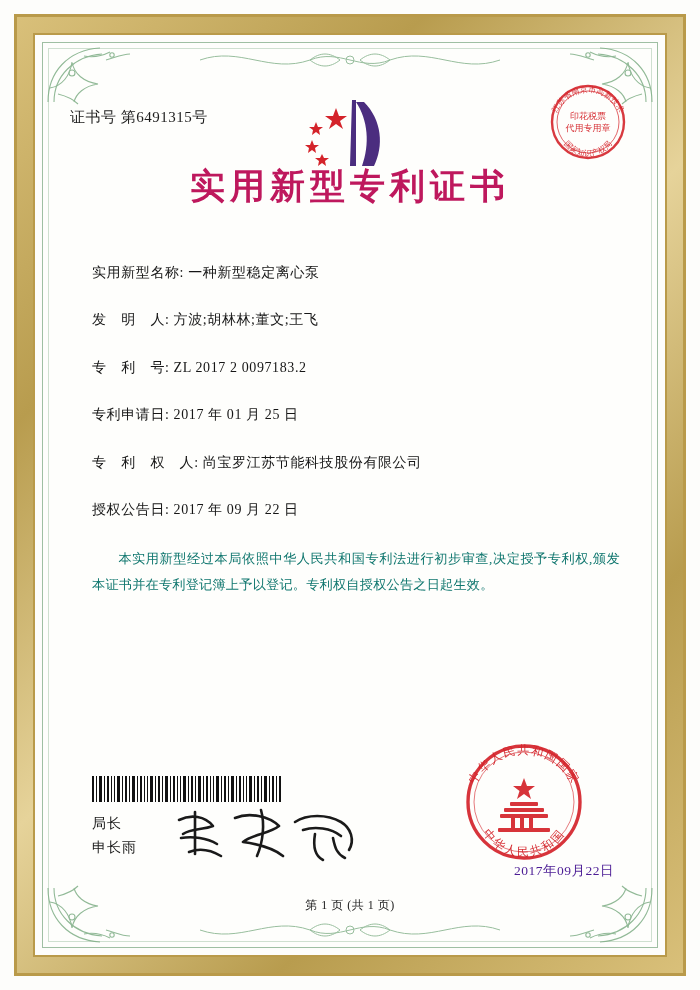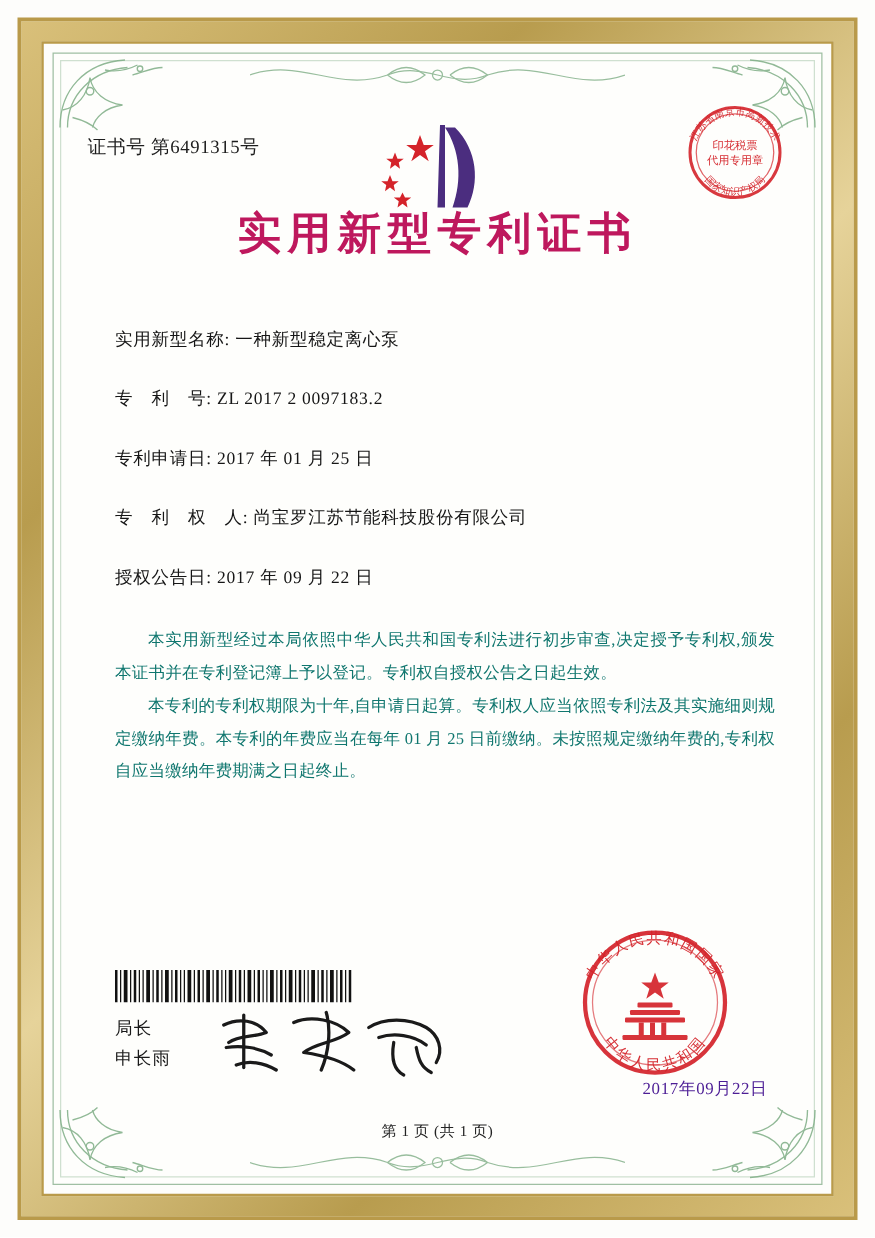--- a/index.html
+++ b/index.html
@@ -310,40 +310,43 @@
     <div class="cert-no">证书号 第6491315号</div>
 
     <div class="title">实用新型专利证书</div>
 
     <div class="fields">
       <div class="field-row">
         <span class="field-label">实用新型名称:</span>
         <span class="field-value">一种新型稳定离心泵</span>
       </div>
       <div class="field-row">
+        <span class="field-label">发　明　人:</span>
+        <span class="field-value">方波;胡林林;董文;王飞</span>
+      </div>
+      <div class="field-row">
         <span class="field-label">专　利　号:</span>
         <span class="field-value">ZL 2017 2 0097183.2</span>
       </div>
       <div class="field-row">
         <span class="field-label">专利申请日:</span>
         <span class="field-value">2017 年 01 月 25 日</span>
       </div>
       <div class="field-row">
         <span class="field-label">专　利　权　人:</span>
         <span class="field-value">尚宝罗江苏节能科技股份有限公司</span>
       </div>
       <div class="field-row">
         <span class="field-label">授权公告日:</span>
         <span class="field-value">2017 年 09 月 22 日</span>
       </div>
     </div>
 
     <div class="paras">
       <p class="para">本实用新型经过本局依照中华人民共和国专利法进行初步审查,决定授予专利权,颁发本证书并在专利登记簿上予以登记。专利权自授权公告之日起生效。</p>
-      <p class="para">本专利的专利权期限为十年,自申请日起算。专利权人应当依照专利法及其实施细则规定缴纳年费。本专利的年费应当在每年 01 月 25 日前缴纳。未按照规定缴纳年费的,专利权自应当缴纳年费期满之日起终止。</p>
     </div>
 
     <svg class="barcode" viewBox="0 0 190 26" preserveAspectRatio="none">
       <g fill="#111">
         <rect x="0" y="0" width="2" height="26"></rect>
           <rect x="4" y="0" width="1" height="26"></rect>
         <rect x="7" y="0" width="3" height="26"></rect>
           <rect x="12" y="0" width="1" height="26"></rect>
         <rect x="15" y="0" width="2" height="26"></rect>
           <rect x="19" y="0" width="1" height="26"></rect>

